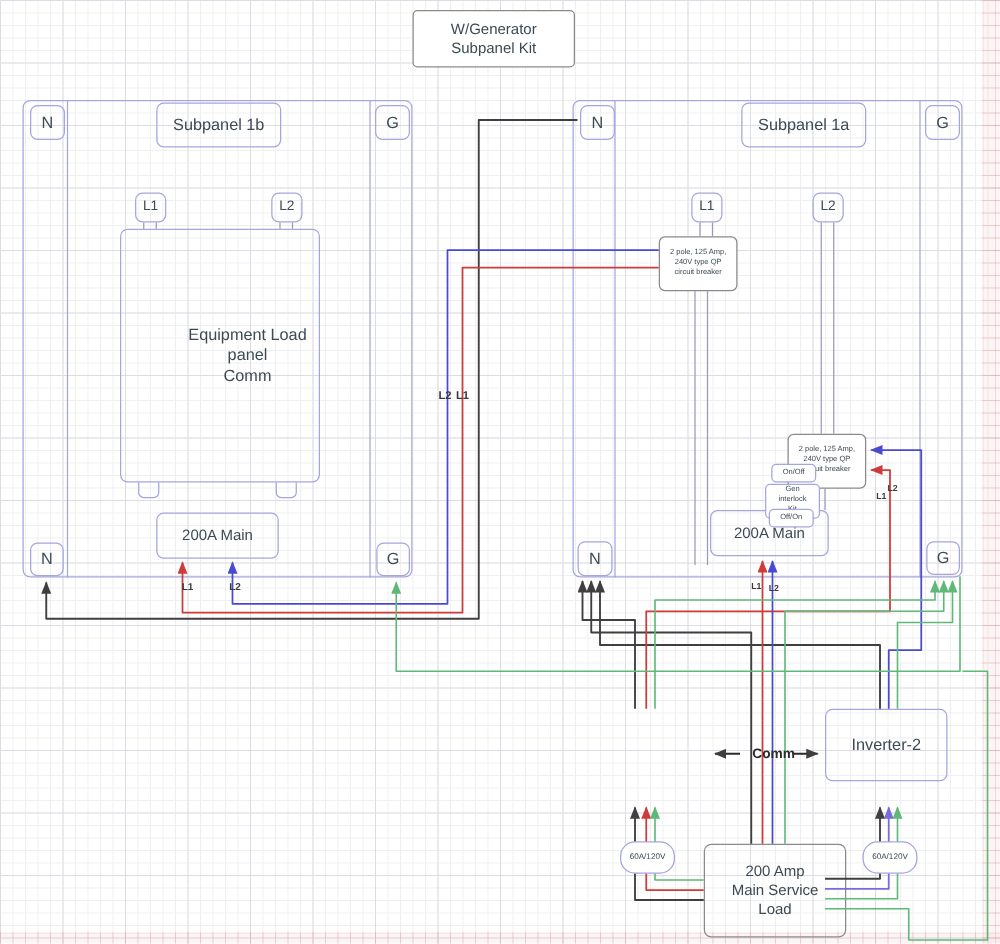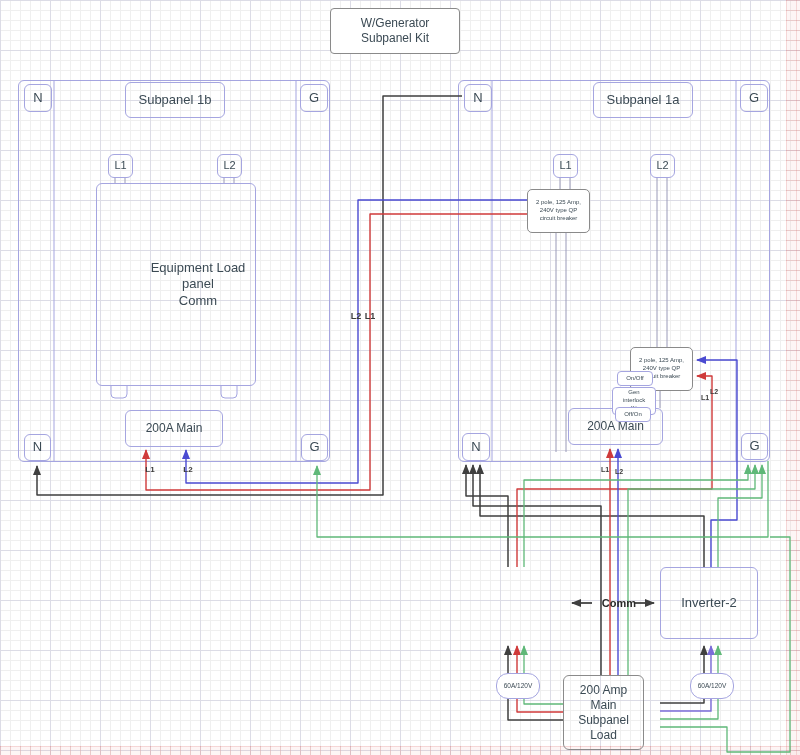--- a/index.html
+++ b/index.html
@@ -117,28 +117,28 @@
   <div class="b z1 t12" style="left:568px;top:408px;width:95px;height:37px;">
       <span>200A Main</span>
     </div>
   <div class="b z1 t13" style="left:462px;top:433px;width:28px;height:28px;">
       <span>N</span>
     </div>
   <div class="b z1 t13" style="left:741px;top:433px;width:27px;height:27px;">
       <span>G</span>
     </div>
 
-  <div class="b z1 t13" style="left:660px;top:567px;width:98px;height:72px;">
+  <div class="b z1 t13" style="left:660px;top:567px;width:98px;height:58px;">
       <span>Inverter-2</span>
     </div>
   <div class="comm" style="left:590px;top:597px;width:46px;"><span>Comm</span></div>
 
-  <div class="b gray z1 t12" style="left:563px;top:675px;width:81px;height:75px;">
+  <div class="b gray z1 t12" style="left:563px;top:675px;width:114px;height:75px;">
     <span>200 Amp</span>
-    <span>Main Subpanel</span>
+    <span>Main Service</span>
     <span>Load</span>
   </div>
   <div class="b white z3" style="left:496px;top:673px;width:44px;height:26px;border-radius:12px;font-size:6.5px;">
       <span>60A/120V</span>
     </div>
   <div class="b white z3" style="left:690px;top:673px;width:44px;height:26px;border-radius:12px;font-size:6.5px;">
       <span>60A/120V</span>
     </div>
 
   <svg class="wires" width="800" height="755" viewBox="0 0 800 755">

